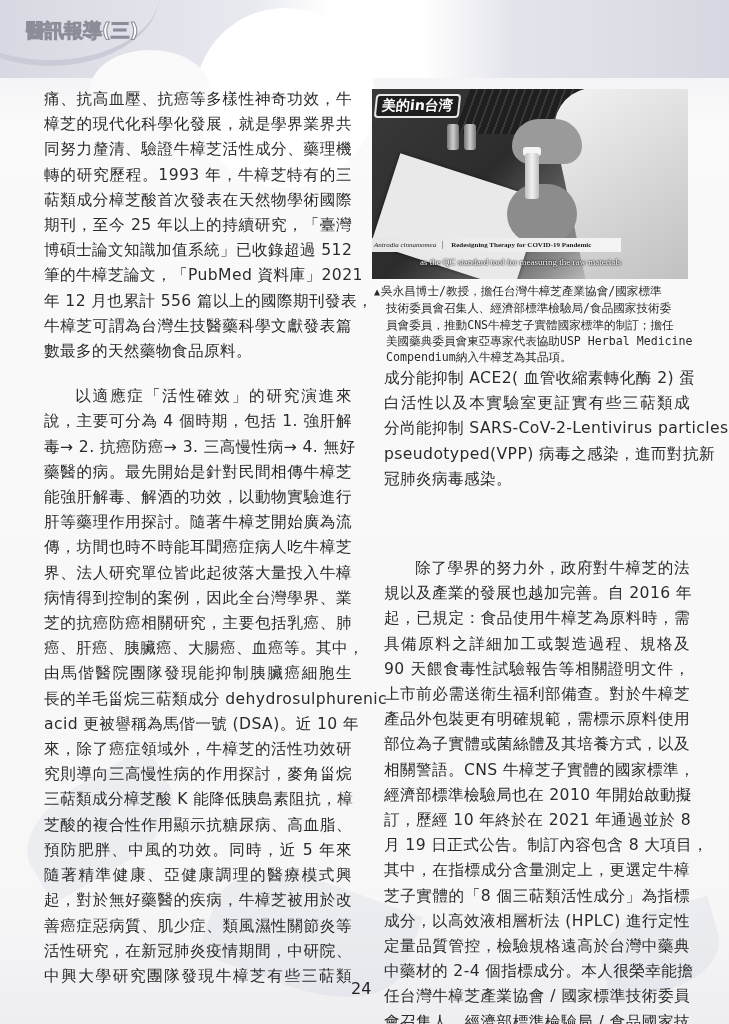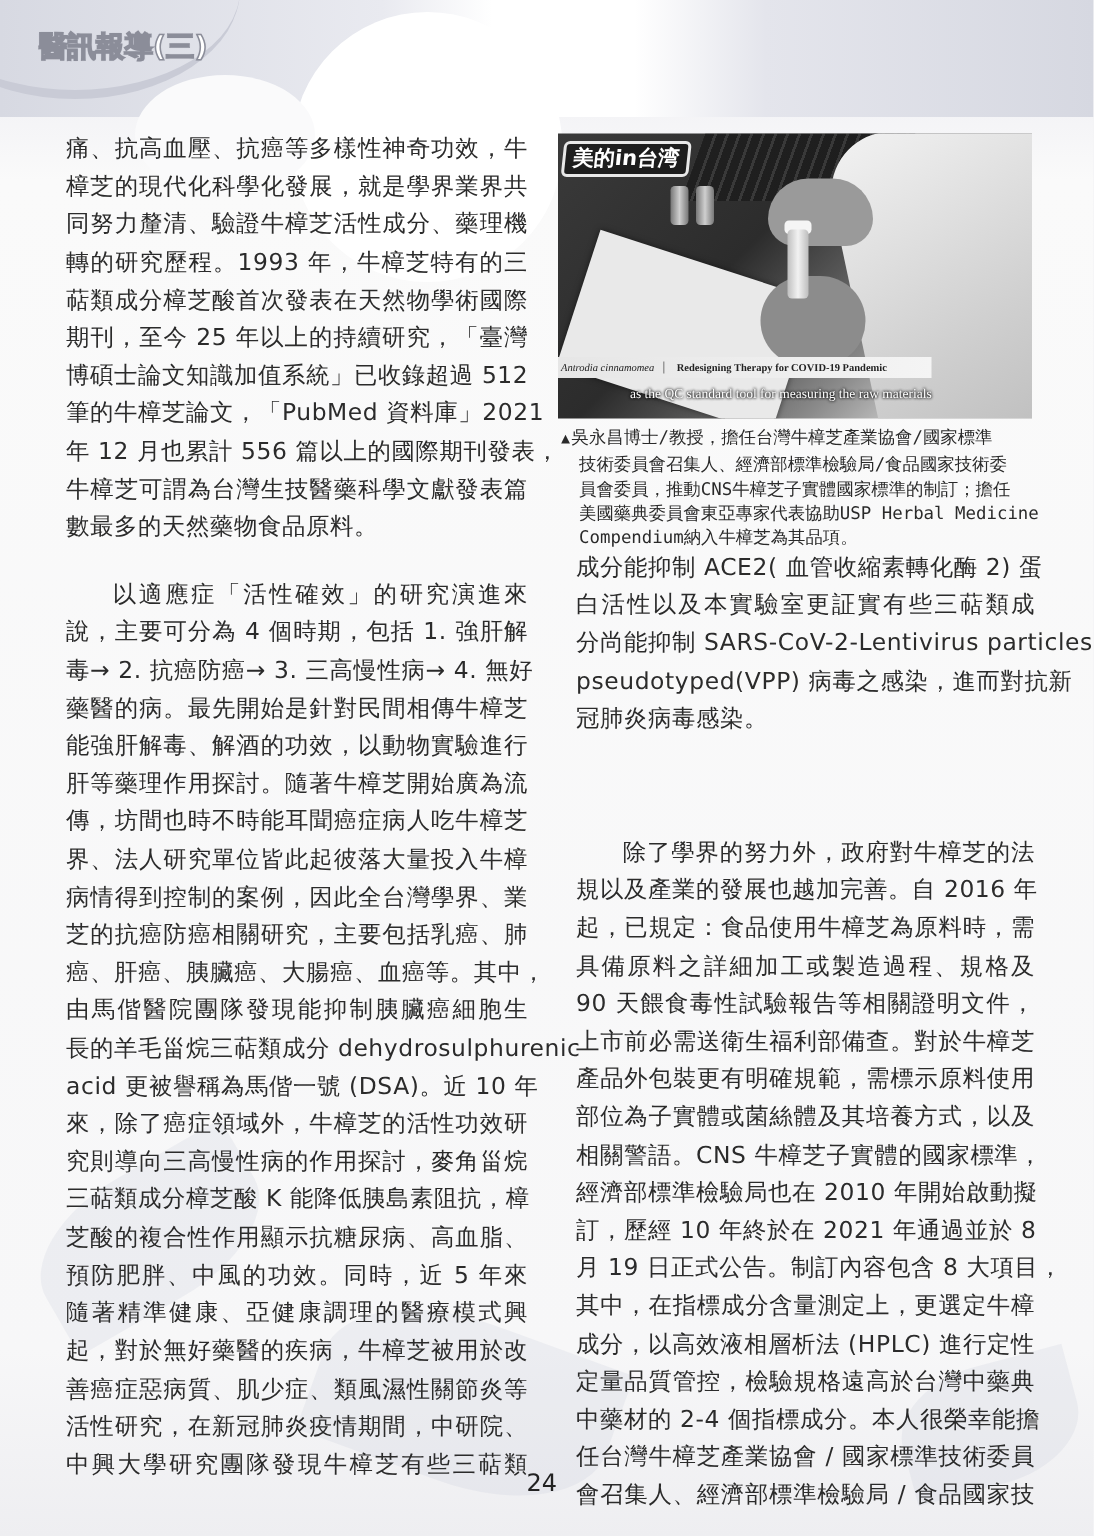--- a/index.html
+++ b/index.html
@@ -231,20 +231,21 @@
       <span class="line">具備原料之詳細加工或製造過程、規格及</span>
       <span class="line">90 天餵食毒性試驗報告等相關證明文件，</span>
       <span class="line">上市前必需送衛生福利部備查。對於牛樟芝</span>
       <span class="line">產品外包裝更有明確規範，需標示原料使用</span>
       <span class="line">部位為子實體或菌絲體及其培養方式，以及</span>
       <span class="line">相關警語。CNS 牛樟芝子實體的國家標準，</span>
       <span class="line">經濟部標準檢驗局也在 2010 年開始啟動擬</span>
       <span class="line">訂，歷經 10 年終於在 2021 年通過並於 8</span>
       <span class="line">月 19 日正式公告。制訂內容包含 8 大項目，</span>
       <span class="line">其中，在指標成分含量測定上，更選定牛樟</span>
+      <span class="line">芝子實體的「8 個三萜類活性成分」為指標</span>
       <span class="line">成分，以高效液相層析法 (HPLC) 進行定性</span>
       <span class="line">定量品質管控，檢驗規格遠高於台灣中藥典</span>
       <span class="line">中藥材的 2-4 個指標成分。本人很榮幸能擔</span>
       <span class="line">任台灣牛樟芝產業協會 / 國家標準技術委員</span>
       <span class="line">會召集人、經濟部標準檢驗局 / 食品國家技</span>
     </p>
   </div>
 
   <div class="page-number">24</div>
 </div>

